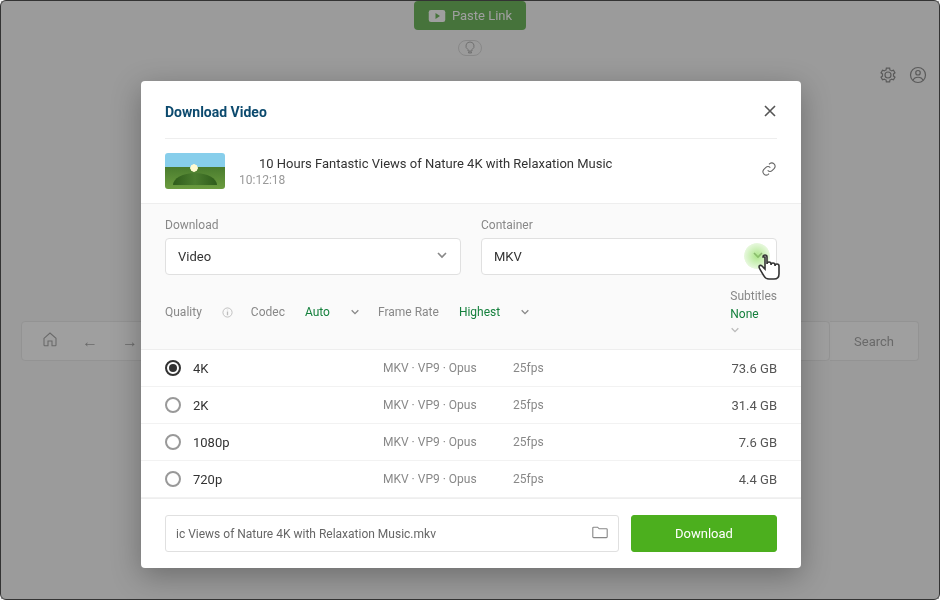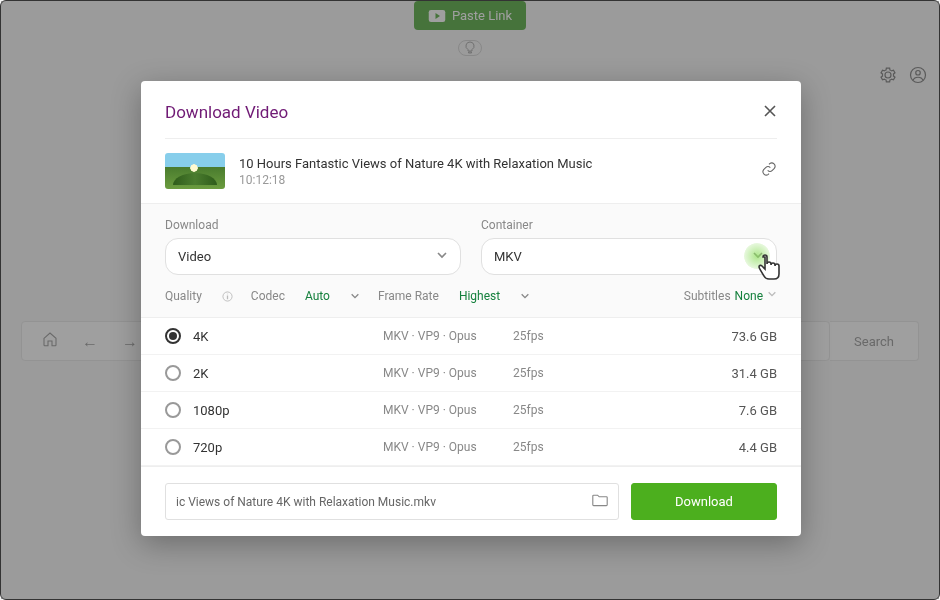--- a/index.html
+++ b/index.html
@@ -11,40 +11,40 @@
 .bulb { width: 24px; height: 24px; border: 1px solid #ccc; border-radius: 12px; display: flex; align-items: center; justify-content: center; color: #888; cursor: pointer; }
 .top-right { margin-left: auto; display: flex; gap: 12px; color: #666; }
 .icon-btn { cursor: pointer; display: flex; align-items: center; }
 .browser-bar { position: absolute; top: 320px; left: 20px; right: 20px; height: 40px; background: #fff; border: 1px solid #e5e5e5; border-radius: 4px; display: flex; align-items: center; padding: 0 8px; }
 .browser-bar .nav-icon { width: 40px; text-align: center; color: #888; cursor: pointer; font-size: 16px; }
 .browser-bar .url { flex: 1; }
 .search-btn { border: 1px solid #e5e5e5; border-left: none; padding: 0 24px; height: 40px; background: #fff; color: #888; font-size: 13px; display: flex; align-items: center; border-radius: 0 4px 4px 0; cursor: pointer; }
 .overlay { position: absolute; inset: 0; background: rgba(80,80,80,0.55); }
 .modal { position: absolute; left: 140px; top: 80px; width: 660px; background: #fff; border-radius: 4px; box-shadow: 0 8px 30px rgba(0,0,0,0.3); }
 .m-header { padding: 20px 24px 16px; display: flex; align-items: center; }
-.m-title { font-size: 17px; color: #701a75; }
+.m-title { font-size: 14px; color: #0c4a6e; font-weight: bold; }
 .m-close { margin-left: auto; cursor: pointer; color: #555; font-size: 18px; }
 .m-hr { height: 1px; background: #eee; margin: 0 24px; }
 .m-video { padding: 14px 24px; display: flex; align-items: center; gap: 14px; }
 .thumb { width: 60px; height: 36px; border-radius: 3px; background: linear-gradient(to bottom, #87ceeb 0%, #87ceeb 40%, #4a7c2e 40%, #6b9c3f 100%); position: relative; overflow: hidden; }
 .thumb::before { content:""; position:absolute; left:22px; top:8px; width:14px; height:14px; background:radial-gradient(circle,#fffad1 35%, transparent 40%); border-radius:50%; }
 .thumb::after { content:""; position:absolute; left:8px; bottom:4px; width:44px; height:12px; background: linear-gradient(90deg,#2e5c1a,#4a7c2e,#2e5c1a); border-radius:50% 50% 0 0 / 100% 100% 0 0; }
-.v-title { font-size: 13px; color: #333; margin-bottom: 2px; }
+.v-title { font-size: 13px; color: #333; margin-bottom: 2px; margin-left: 20px; }
 .v-dur { font-size: 12px; color: #999; }
 .v-link { margin-left: auto; color: #666; cursor: pointer; }
 .m-section { background: #fafafa; border-top: 1px solid #eee; padding: 14px 24px 4px; }
 .row { display: flex; gap: 20px; }
 .col { flex: 1; }
 .label { font-size: 12px; color: #888; margin-bottom: 6px; }
-.select { background: #fff; border: 1px solid #e0e0e0; border-radius: 13px; padding: 10px 12px; font-size: 13px; color: #333; display: flex; align-items: center; cursor: pointer; position: relative; }
+.select { background: #fff; border: 1px solid #e0e0e0; border-radius: 4px; padding: 10px 12px; font-size: 13px; color: #333; display: flex; align-items: center; cursor: pointer; position: relative; }
 .select .chev { margin-left: auto; color: #888; }
 .filters { display: flex; align-items: center; gap: 18px; padding: 14px 0 10px; font-size: 12px; color: #888; }
 .filters .f { display: flex; align-items: center; gap: 20px; cursor: pointer; }
 .filters .val { color: #15803d; }
-.filters .right { margin-left: auto; display: flex; align-items: flex-start; gap: 4px; }
+.filters .right { margin-left: auto; display: flex; align-items: flex-start; gap: 4px; flex-direction: column; }
 .q-list { background: #fff; border-top: 1px solid #eee; max-height: 150px; overflow-y: auto; }
 .q-row { display: flex; align-items: center; padding: 10px 24px; border-bottom: 1px solid #f2f2f2; font-size: 13px; color: #555; cursor: pointer; }
 .radio { width: 16px; height: 16px; border: 2px solid #999; border-radius: 50%; margin-right: 12px; display: flex; align-items: center; justify-content: center; }
 .radio.sel { border-color: #333; }
 .radio.sel::after { content:""; width:8px; height:8px; background:#333; border-radius:50%; }
 .q-name { width: 190px; color: #333; }
 .q-codec { width: 130px; color: #888; font-size: 12px; }
 .q-fps { width: 100px; color: #888; font-size: 12px; }
 .q-size { margin-left: auto; color: #555; }
 .m-footer { padding: 16px 24px; display: flex; gap: 12px; border-top: 1px solid #eee; }

